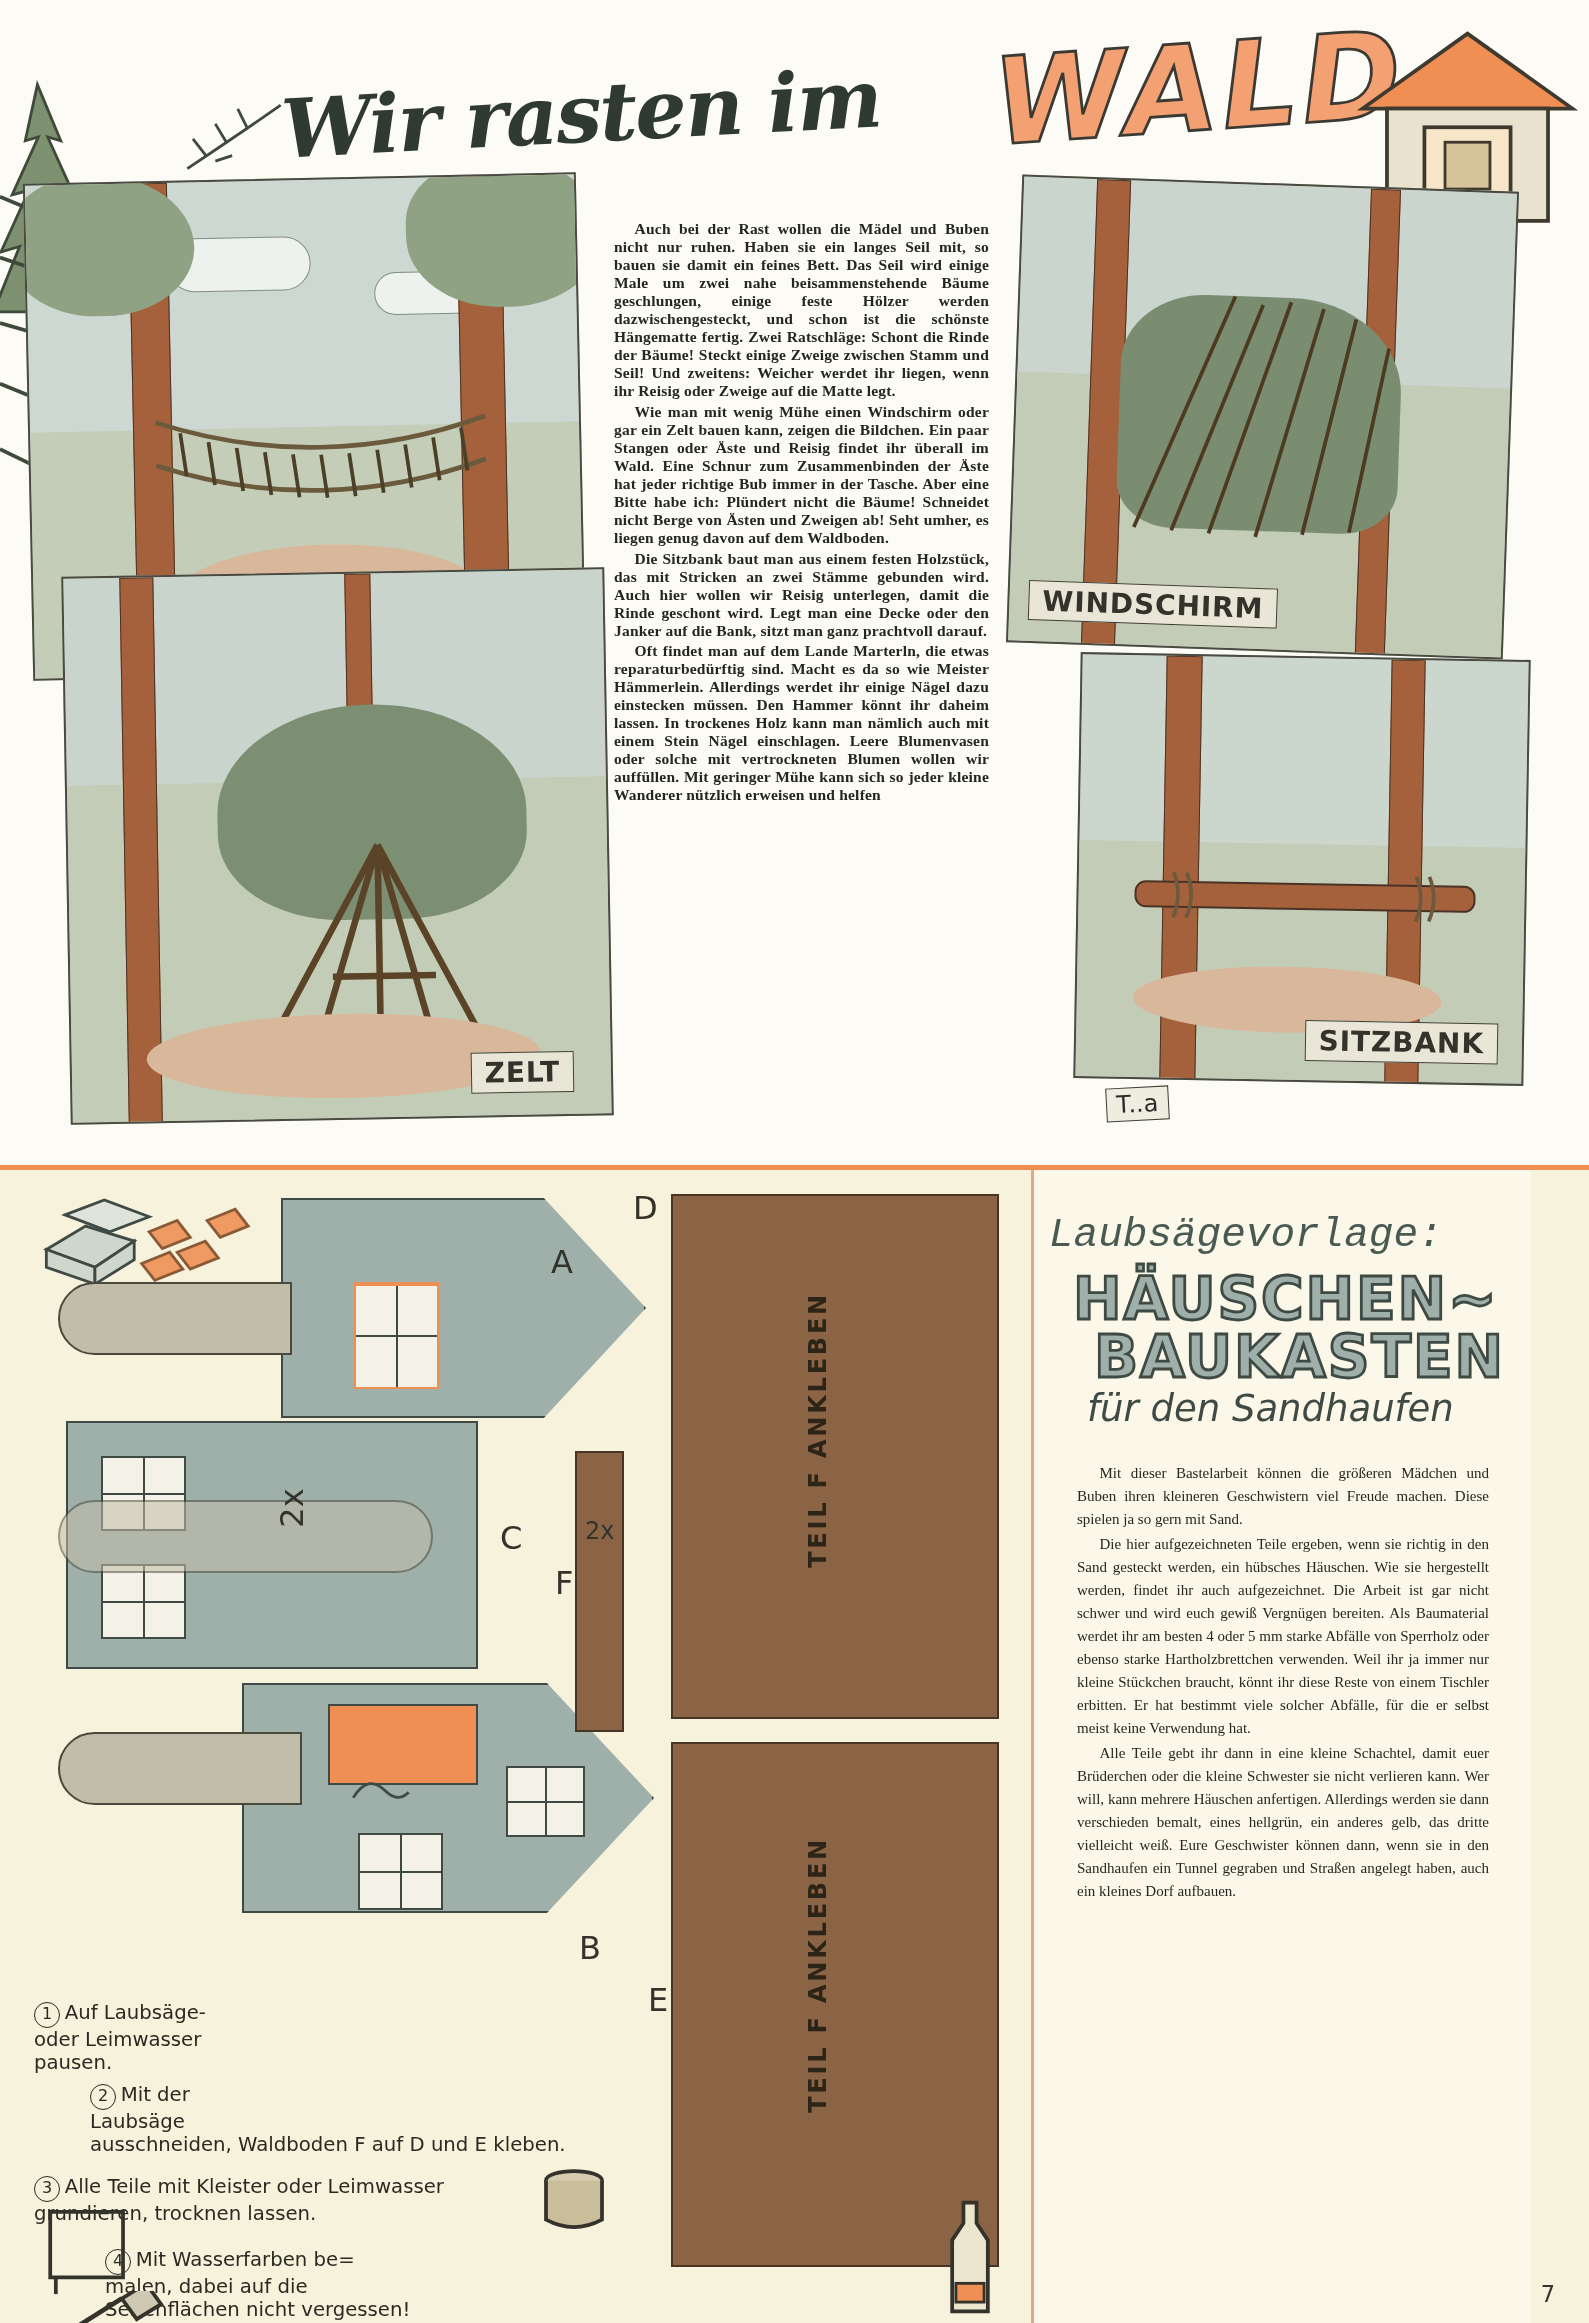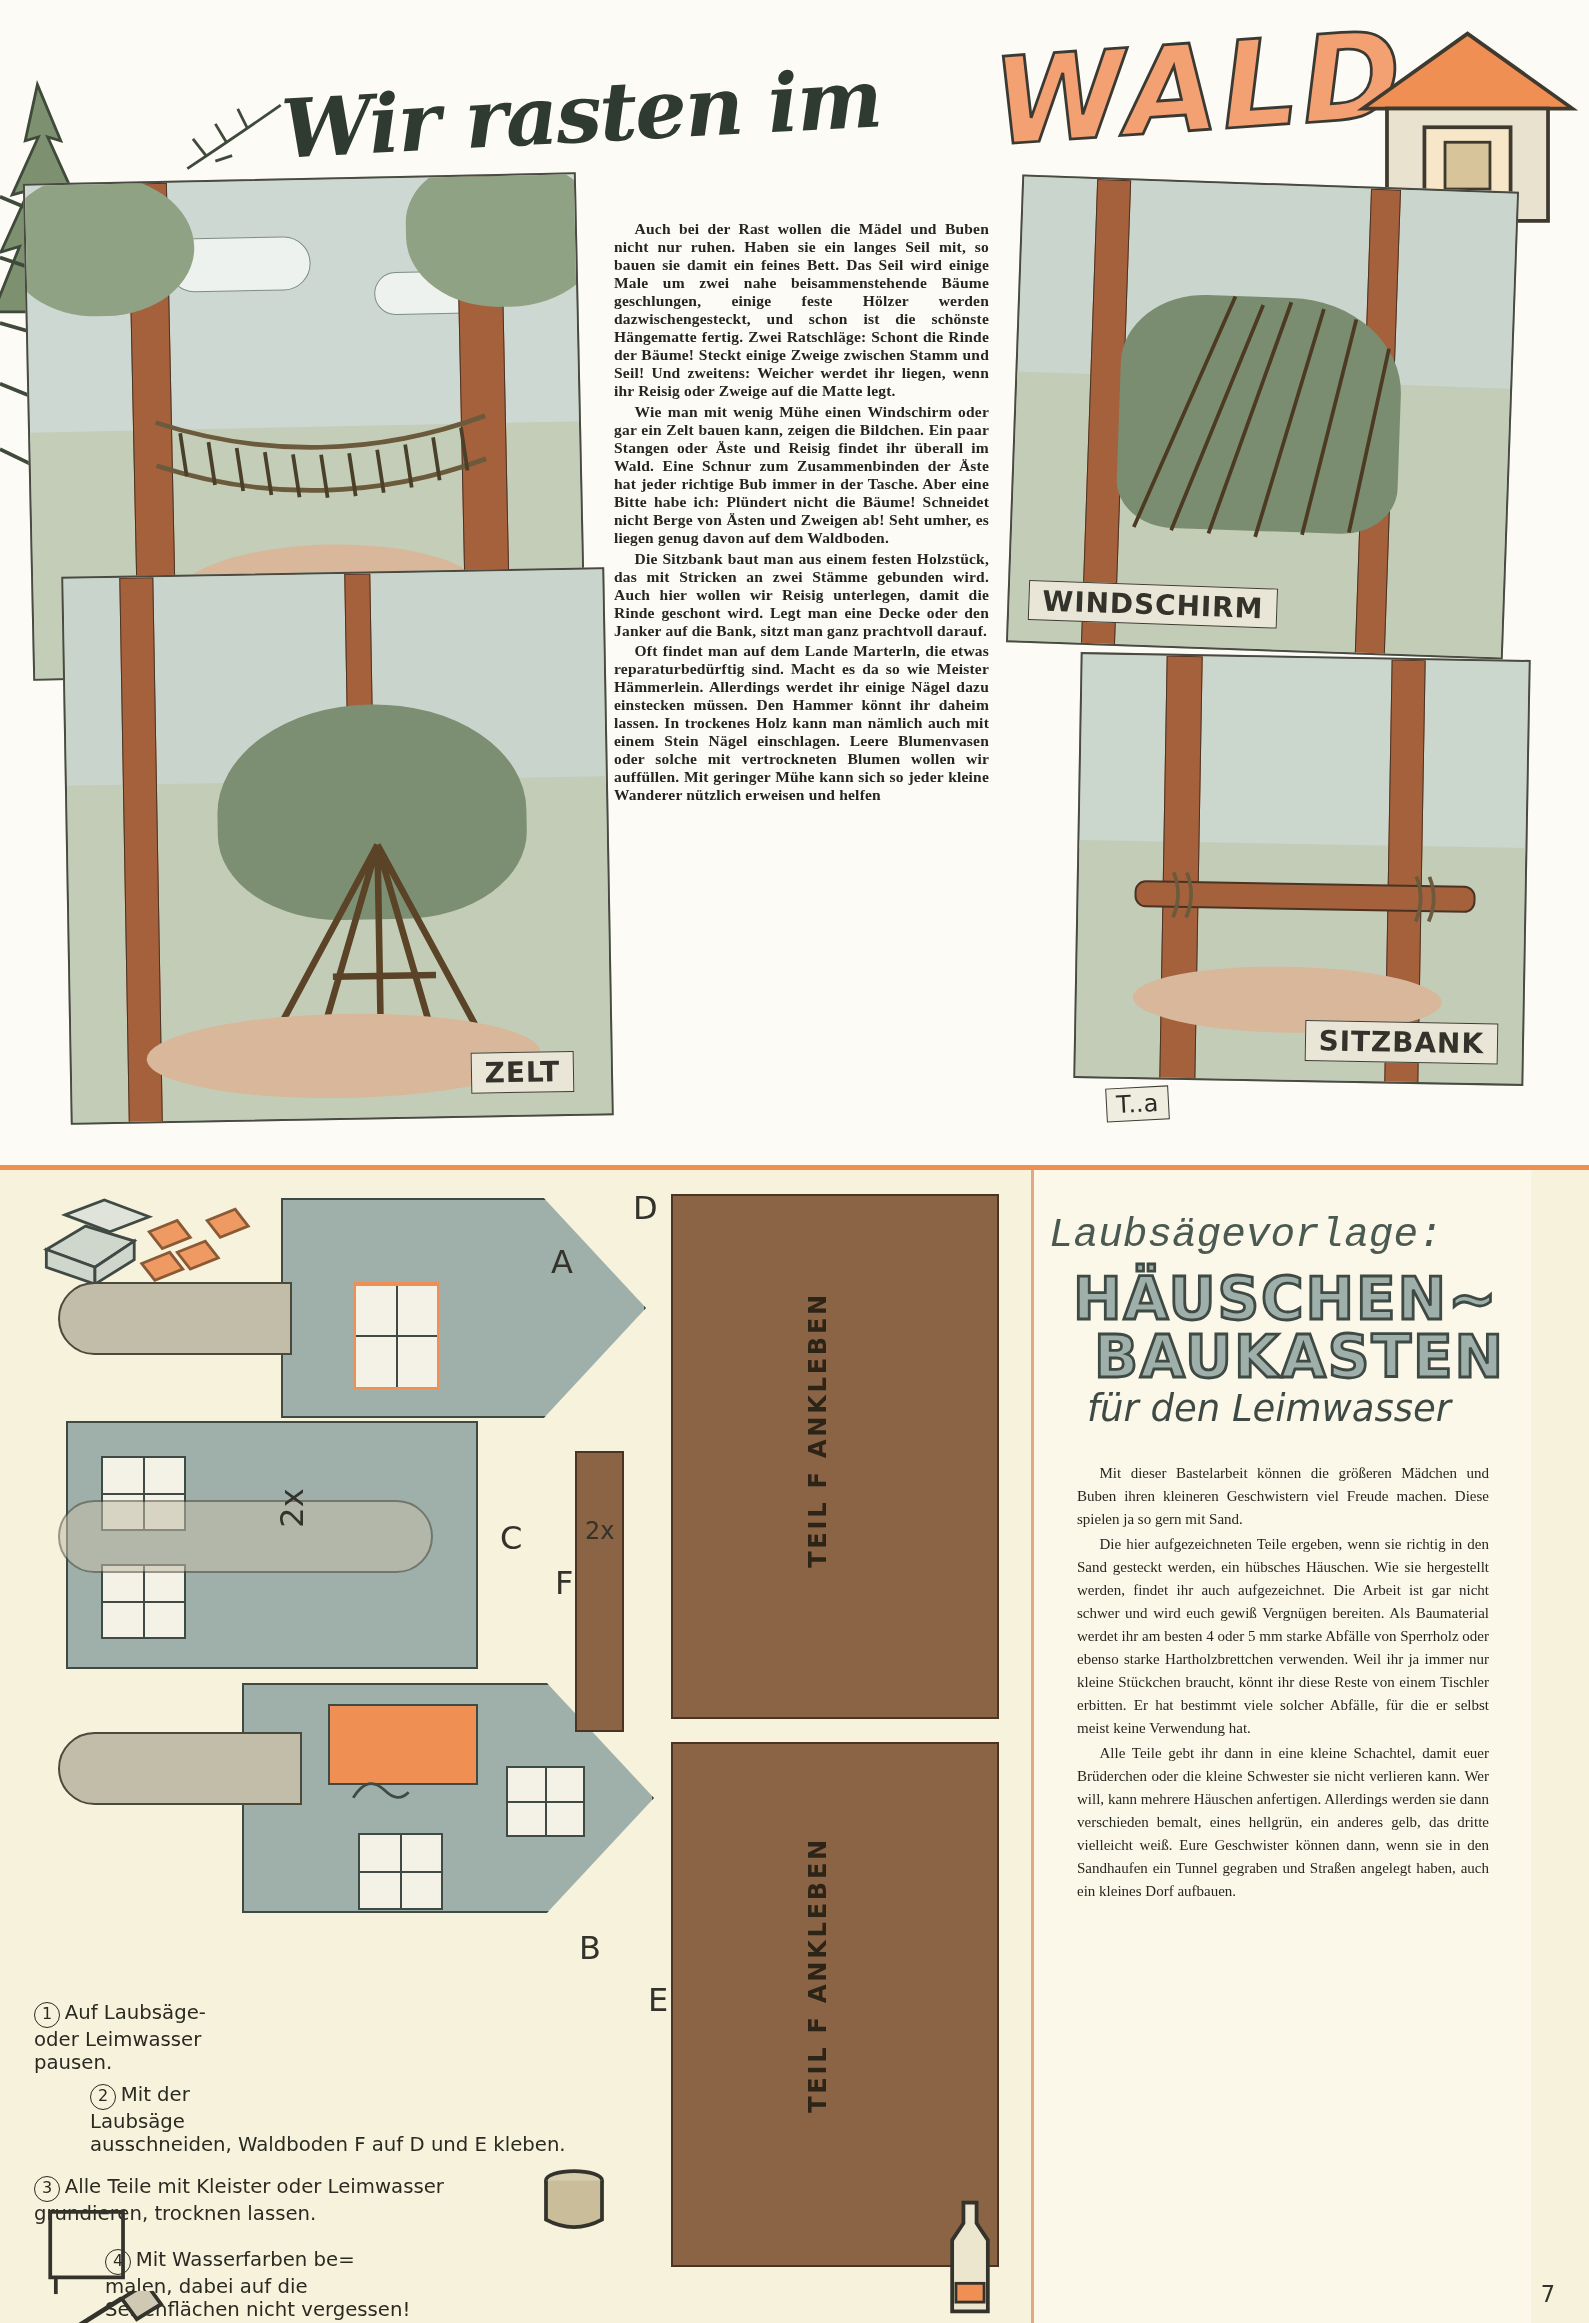--- a/index.html
+++ b/index.html
@@ -323,21 +323,21 @@
       <path d="M28 6 h14 v22 l12 18 v76 h-38 v-76 l12 -18z" fill="#ece6cf" stroke="#33332b" stroke-width="4"></path>
       <rect x="20" y="92" width="30" height="20" fill="#ef8f54" stroke="#33332b" stroke-width="3"></rect>
     </svg>
 
     <div id="right-col" style="left:1031px;top:0;height:1153px;"></div>
   </div>
 
   <span class="lsv">Laubsägevorlage:</span>
   <span class="hb" style="left:1073px;top:1265px;text-align:right;">HÄUSCHEN~</span>
   <span class="hb" style="left:1094px;top:1323px;">BAUKASTEN</span>
-  <span class="fds">für den Leimwasser</span>
+  <span class="fds">für den Sandhaufen</span>
 
   <div id="col-bottom">
     <p>Mit dieser Bastelarbeit können die größeren Mädchen und Buben ihren kleineren Geschwistern viel Freude machen. Diese spielen ja so gern mit Sand.</p>
     <p>Die hier aufgezeichneten Teile ergeben, wenn sie richtig in den Sand gesteckt werden, ein hübsches Häuschen. Wie sie hergestellt werden, findet ihr auch aufgezeichnet. Die Arbeit ist gar nicht schwer und wird euch gewiß Vergnügen bereiten. Als Baumaterial werdet ihr am besten 4 oder 5 mm starke Abfälle von Sperrholz oder ebenso starke Hartholzbrettchen verwenden. Weil ihr ja immer nur kleine Stückchen braucht, könnt ihr diese Reste von einem Tischler erbitten. Er hat bestimmt viele solcher Abfälle, für die er selbst meist keine Verwendung hat.</p>
     <p>Alle Teile gebt ihr dann in eine kleine Schachtel, damit euer Brüderchen oder die kleine Schwester sie nicht verlieren kann. Wer will, kann mehrere Häuschen anfertigen. Allerdings werden sie dann verschieden bemalt, eines hellgrün, ein anderes gelb, das dritte vielleicht weiß. Eure Geschwister können dann, wenn sie in den Sandhaufen ein Tunnel gegraben und Straßen angelegt haben, auch ein kleines Dorf aufbauen.</p>
   </div>
 
   <span class="pageno">7</span>
 </div>
 

